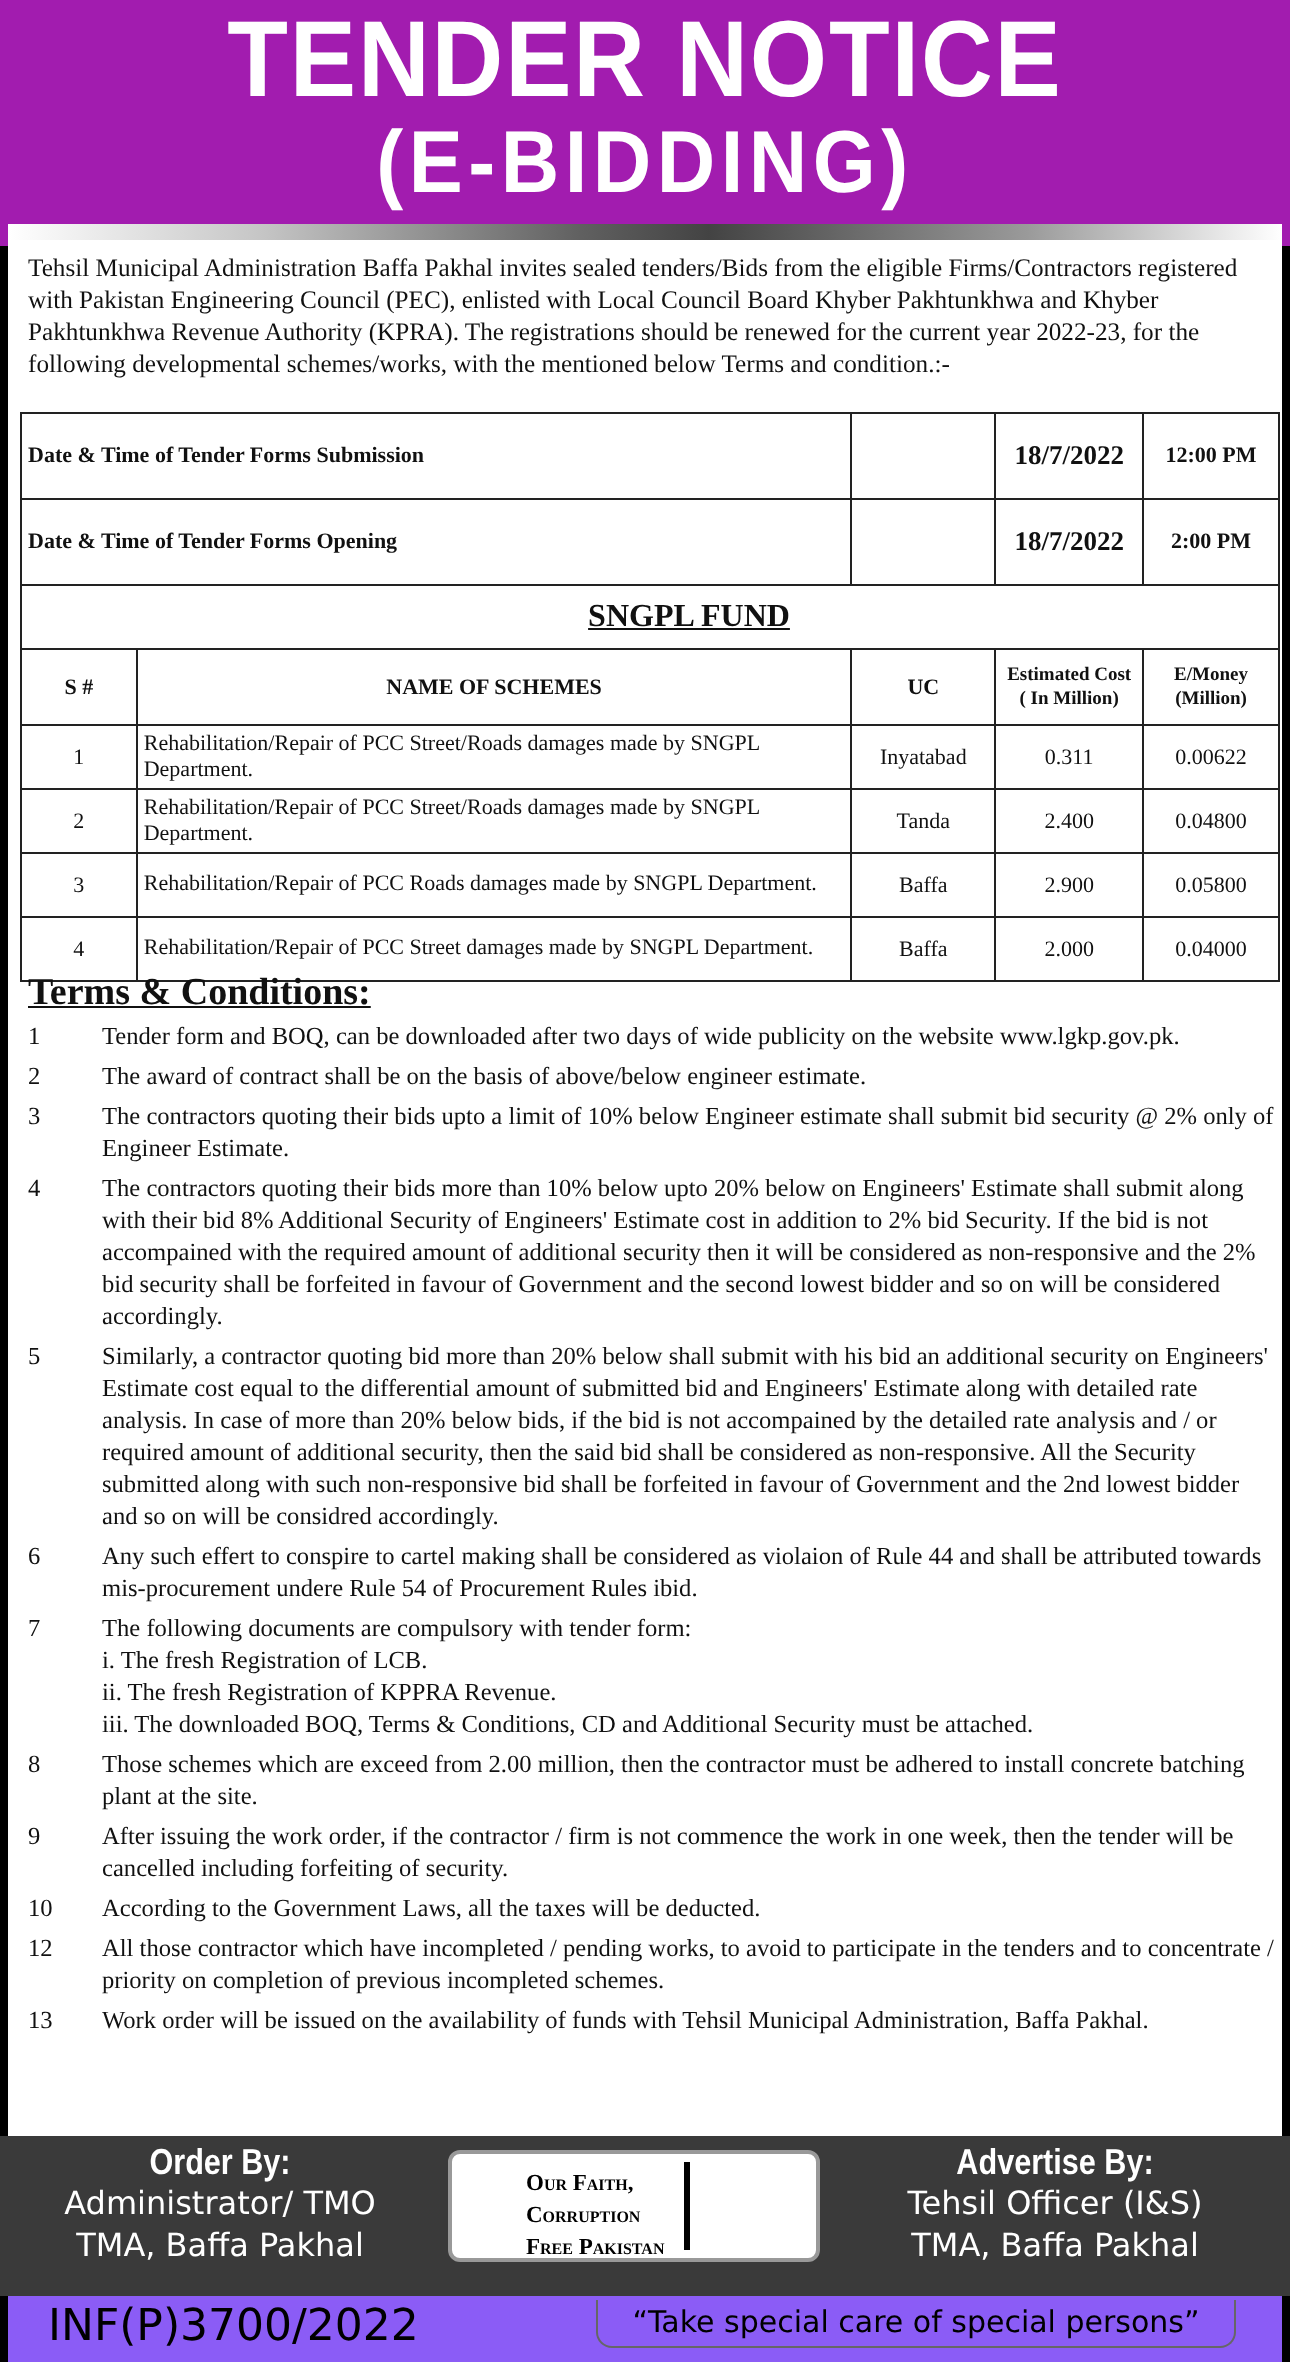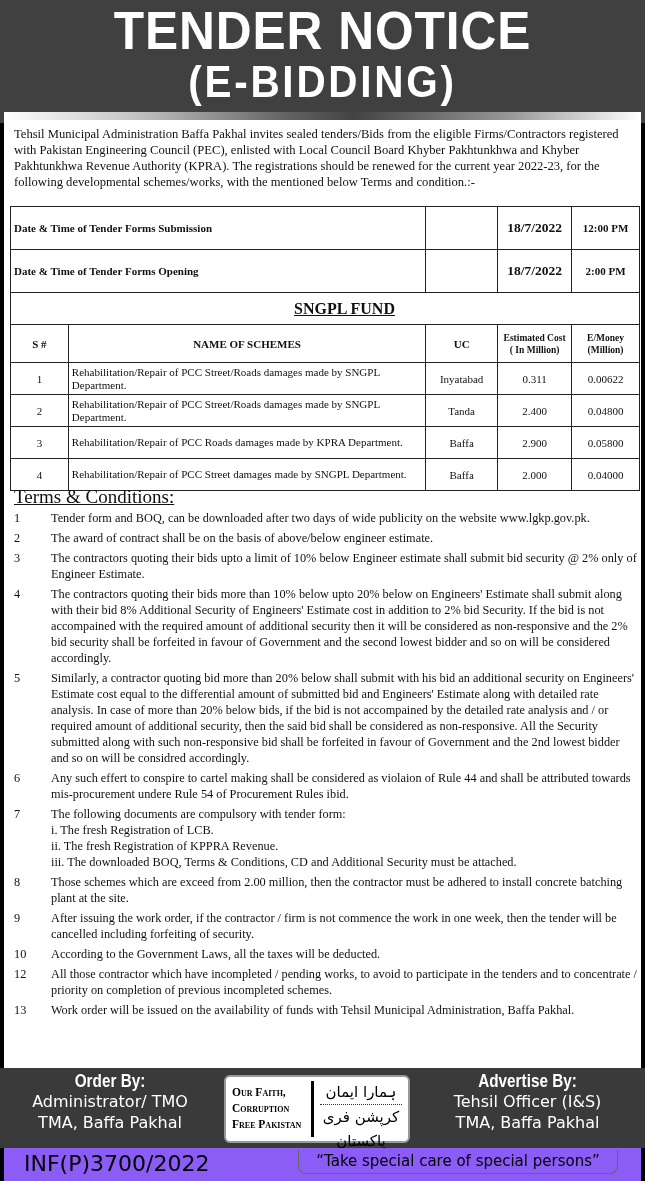--- a/index.html
+++ b/index.html
@@ -2,21 +2,21 @@
 <html><head>
 <meta charset="utf-8">
 <style>
   * { box-sizing: border-box; margin: 0; padding: 0; }
   html, body { width: 645px; height: 1181px; background: #000; overflow: hidden; }
   body { font-family: "Liberation Serif", serif; color: #111; }
 
   .page { position: relative; width: 645px; height: 1181px; background: #000; }
 
   
-  .header { position: absolute; left: 0; top: 0; width: 645px; height: 123px; background: #404040; text-align: center; color: #fff; }
+  .header { position: absolute; left: 0; top: 0; width: 645px; height: 123px; background: #a21caf; text-align: center; color: #fff; }
   .title { font-family: "Liberation Sans", sans-serif; font-weight: 700; font-size: 54px; line-height: 56px; letter-spacing: 1px; transform: scaleX(0.92); padding-top: 2px; }
   .subtitle { font-family: "Liberation Sans", sans-serif; font-weight: 700; font-size: 44px; line-height: 48px; letter-spacing: 3px; transform: scaleX(0.92); }
 
   
   .panel { position: absolute; left: 4px; top: 112px; width: 637px; height: 956px; background: #fff; }
   .shade { position: absolute; left: 0; top: 0; width: 100%; height: 8px; background: linear-gradient(to right, #fff 0%, #bbb 20%, #444 45%, #222 55%, #888 80%, #fff 100%); opacity: .85; }
 
   .intro { position: absolute; left: 10px; top: 14px; width: 620px; font-size: 12.6px; line-height: 16px; }
 
   
@@ -25,35 +25,35 @@
   .dt-label { font-weight: 700; padding: 15px 3px; height: 16px; font-size: 11px; }
   .dt-date { font-weight: 700; font-size: 13.5px; text-align: center; }
   .dt-time { font-weight: 700; font-size: 11px; text-align: center; }
   .fund-title { text-align: center; font-weight: 700; font-size: 16px; text-decoration: underline; height: 32px; padding-left: 39px; }
   th { font-weight: 700; font-size: 11px; height: 38px; }
   th.small { font-size: 9.5px; line-height: 12px; }
   td.c { text-align: center; font-size: 11px; }
   td.scheme { padding: 0 3px; font-size: 11px; line-height: 13px; height: 32px; }
 
   
-  .terms-title { position: absolute; left: 10px; top: 374px; font-size: 19px; font-weight: 400; text-decoration: underline; }
+  .terms-title { position: absolute; left: 10px; top: 374px; font-size: 19px; font-weight: 700; text-decoration: underline; }
   .terms { position: absolute; left: 10px; top: 398px; width: 625px; font-size: 12.3px; line-height: 16px; }
   .term { display: flex; margin-bottom: 4px; }
   .term .num { width: 37px; flex: none; }
   .term .txt { flex: 1; }
   .sub { display: block; }
 
   
   .footer { position: absolute; left: 0; top: 1068px; width: 645px; height: 80px; background: #3a3a3a; color: #fff; }
   .fcol { position: absolute; top: 3px; text-align: center; font-family: "DejaVu Sans", sans-serif; }
   .fcol.left { left: 0; width: 220px; }
   .fcol.right { left: 410px; width: 235px; }
   .fhead { font-family: "Liberation Sans", sans-serif; font-weight: 700; font-size: 18px; line-height: 20px; transform: scaleX(0.85); }
   .fline { font-size: 16px; line-height: 21px; }
-  .logo { position: absolute; left: 224px; top: 7px; width: 186px; height: 68px; background: #fff; border: 2px solid #999; border-radius: 6px; display: flex; color: #000; }
+  .logo { position: absolute; left: 224px; top: 7px; width: 186px; height: 56px; background: #fff; border: 2px solid #999; border-radius: 6px; display: flex; color: #000; padding-left: 31px; }
   .logo-en { width: 88px; font-family: "Liberation Serif", serif; font-weight: 700; font-size: 11.5px; line-height: 16px; padding: 3px 0 0 6px; font-variant: small-caps; border-right: 3px solid #000; margin: 4px 0; }
   .logo-ur { flex: 1; text-align: center; font-family: "DejaVu Sans", sans-serif; font-size: 15px; line-height: 24px; padding-top: 3px; }
   .logo-ur .top { border-bottom: 1px dotted #333; margin: 0 6px; }
 
   .bottom { position: absolute; left: 0; top: 1148px; width: 645px; height: 33px; background: #8b5cf6; }
   .ref { position: absolute; left: 24px; top: 2px; font-family: "DejaVu Sans", sans-serif; font-size: 22px; line-height: 28px; color: #000; }
   .slogan { position: absolute; left: 298px; top: 2px; width: 320px; height: 24px; border: 1.5px solid #666; border-top: none; border-radius: 0 0 8px 8px; text-align: center; font-family: "DejaVu Sans", sans-serif; font-size: 15px; line-height: 22px; color: #000; }
   .side-border { position: absolute; top: 1148px; width: 4px; height: 33px; background: #000; }
 </style>
 </head>
@@ -116,21 +116,21 @@
       </tr>
       <tr>
         <td class="c">2</td>
         <td class="scheme">Rehabilitation/Repair of PCC Street/Roads damages made by SNGPL Department.</td>
         <td class="c">Tanda</td>
         <td class="c">2.400</td>
         <td class="c">0.04800</td>
       </tr>
       <tr>
         <td class="c">3</td>
-        <td class="scheme">Rehabilitation/Repair of PCC Roads damages made by KPRA Department.</td>
+        <td class="scheme">Rehabilitation/Repair of PCC Roads damages made by SNGPL Department.</td>
         <td class="c">Baffa</td>
         <td class="c">2.900</td>
         <td class="c">0.05800</td>
       </tr>
       <tr>
         <td class="c">4</td>
         <td class="scheme">Rehabilitation/Repair of PCC Street damages made by SNGPL Department.</td>
         <td class="c">Baffa</td>
         <td class="c">2.000</td>
         <td class="c">0.04000</td>
@@ -201,24 +201,20 @@
       <div class="fhead">Order By:</div>
       <div class="fline">Administrator/ TMO</div>
       <div class="fline">TMA, Baffa Pakhal</div>
     </div>
     <div class="logo">
       <div class="logo-en">
         <div>Our Faith,</div>
         <div>Corruption</div>
         <div>Free Pakistan</div>
       </div>
-      <div class="logo-ur">
-        <div class="top">ہمارا ایمان</div>
-        <div>کرپشن فری پاکستان</div>
-      </div>
     </div>
     <div class="fcol right">
       <div class="fhead">Advertise By:</div>
       <div class="fline">Tehsil Officer (I&amp;S)</div>
       <div class="fline">TMA, Baffa Pakhal</div>
     </div>
   </div>
 
   <div class="bottom">
     <div class="ref">INF(P)3700/2022</div>

